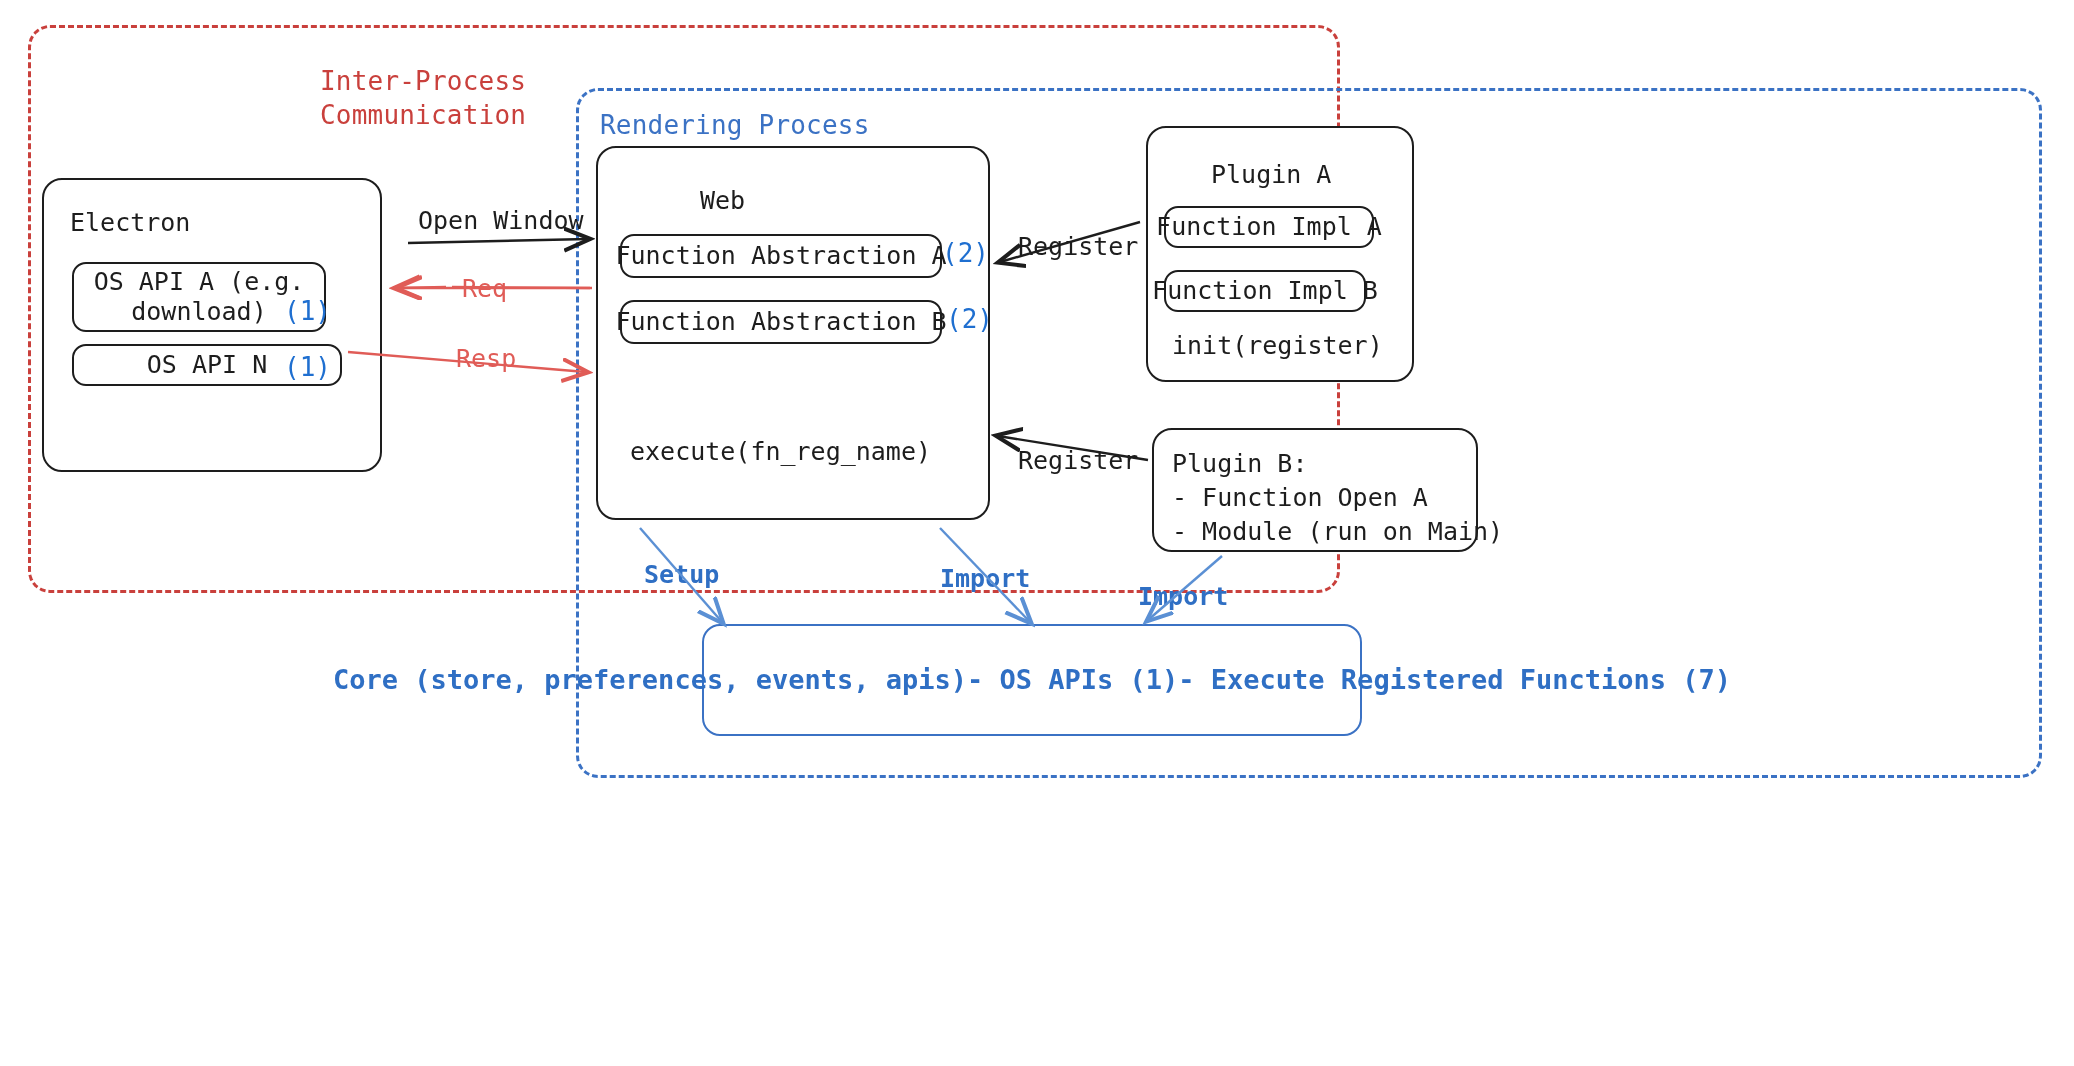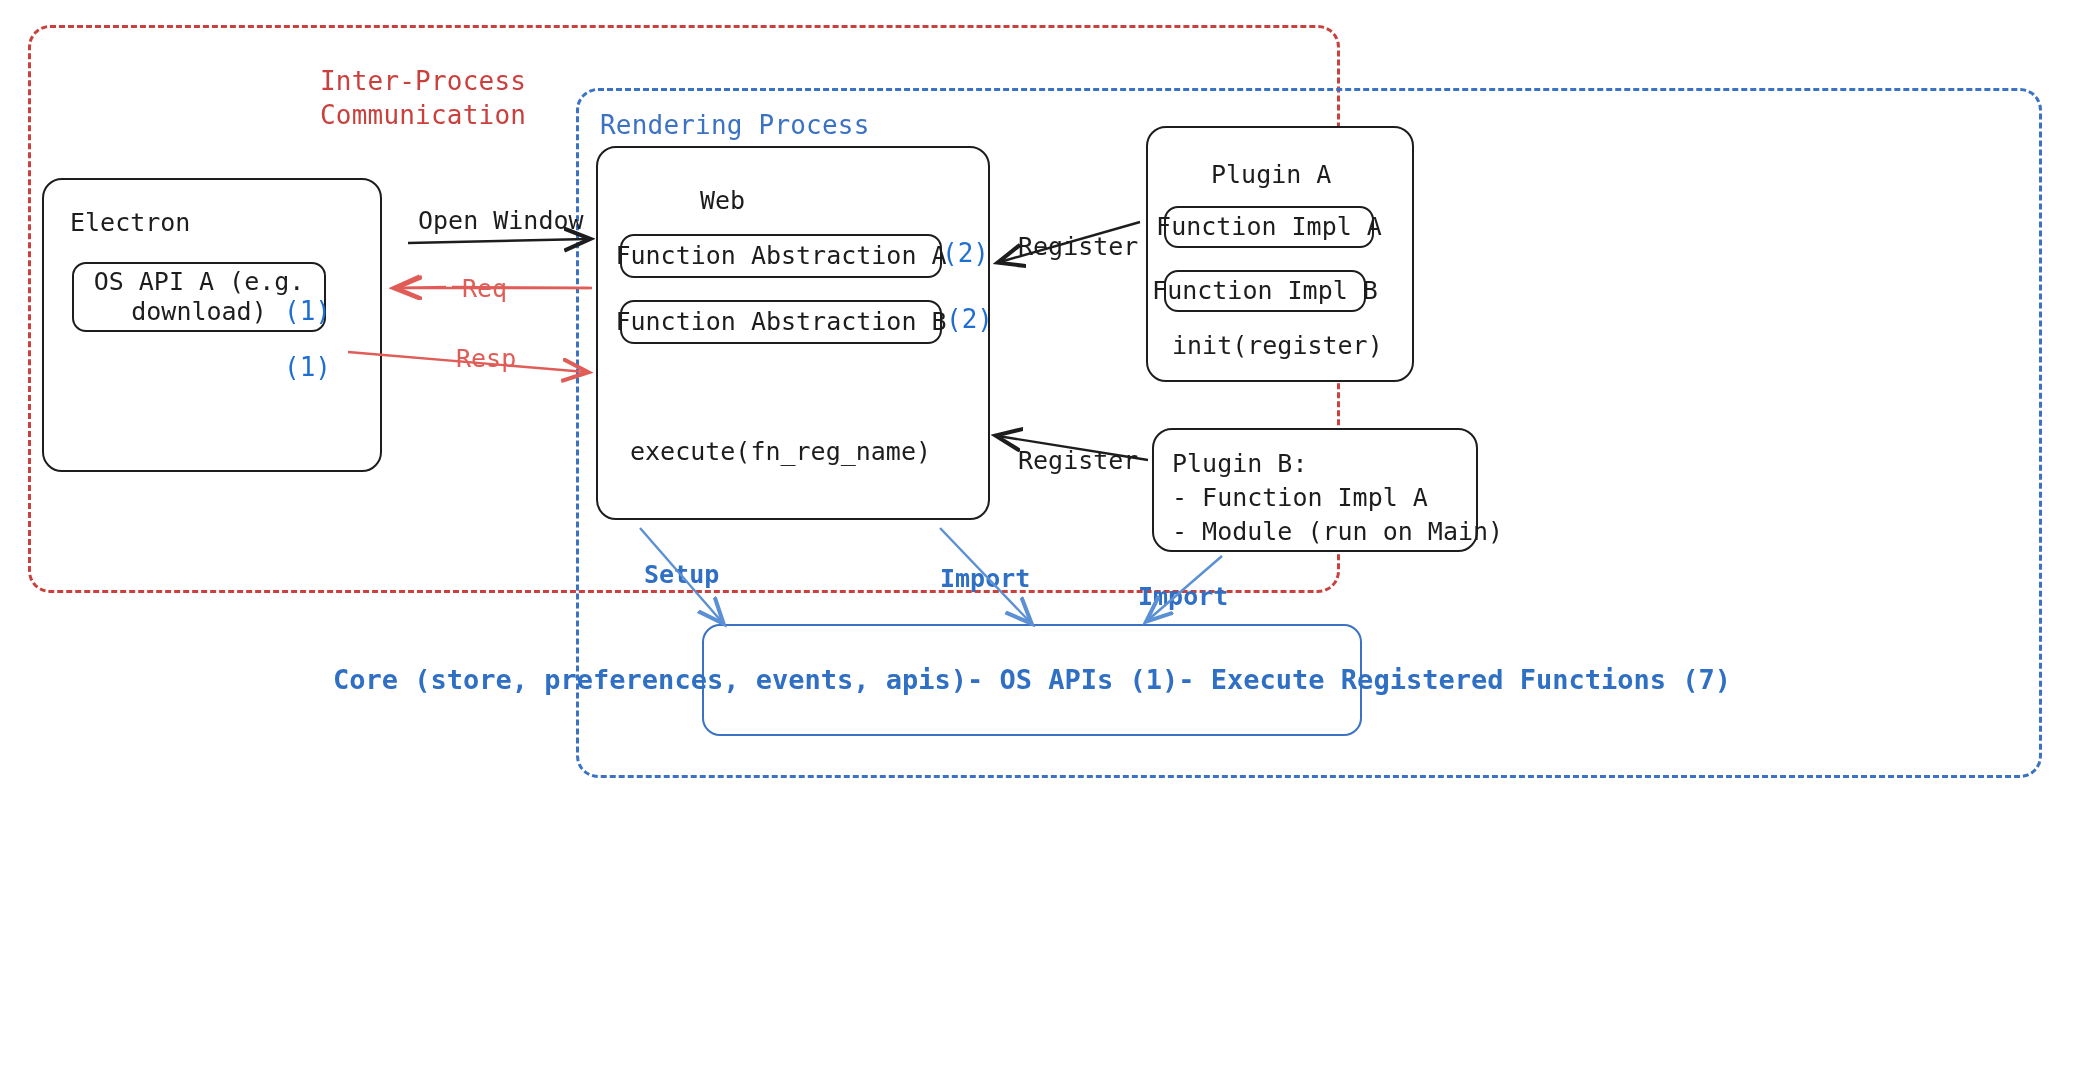--- a/index.html
+++ b/index.html
@@ -46,20 +46,21 @@
   <div class="region-label label-red" style="left:320px;top:64px;">Inter-Process
 Communication</div>
 
   <div class="node" style="left:42px;top:178px;width:340px;height:294px;"></div>
   <div class="node-title" style="left:70px;top:208px;">Electron</div>
 
   <div class="subnode" style="left:72px;top:262px;width:254px;height:70px;">OS API A (e.g.
 download)</div>
   <div class="marker" style="left:284px;top:296px;">(1)</div>
 
+  <div class="subnode" style="left:72px;top:344px;width:270px;height:42px;">OS API N</div>
   <div class="marker" style="left:284px;top:352px;">(1)</div>
 
   <div class="node" style="left:596px;top:146px;width:394px;height:374px;"></div>
   <div class="node-title" style="left:700px;top:186px;">Web</div>
 
   <div class="subnode" style="left:620px;top:234px;width:322px;height:44px;">Function Abstraction A</div>
   <div class="marker" style="left:942px;top:238px;">(2)</div>
 
   <div class="subnode" style="left:620px;top:300px;width:322px;height:44px;">Function Abstraction B</div>
   <div class="marker" style="left:946px;top:304px;">(2)</div>
@@ -69,21 +70,21 @@
 
   <div class="node" style="left:1146px;top:126px;width:268px;height:256px;"></div>
   <div class="node-title" style="left:1172px;top:160px;margin-left:39px;">Plugin A</div>
 
   <div class="subnode" style="left:1164px;top:206px;width:210px;height:42px;">Function Impl A</div>
   <div class="subnode" style="left:1164px;top:270px;width:202px;height:42px;">Function Impl B</div>
   <div class="node-text" style="left:1172px;top:330px;">init(register)</div>
 
   <div class="node" style="left:1152px;top:428px;width:326px;height:124px;"></div>
   <div class="node-text" style="left:1172px;top:448px;">Plugin B:</div>
-  <div class="node-text" style="left:1172px;top:482px;">- Function Impl A</div>
+  <div class="node-text" style="left:1172px;top:482px;">- Function Open A</div>
   <div class="node-text" style="left:1172px;top:516px;">- Module (run on Main)</div>
 
   <div class="core-box" style="left:702px;top:624px;width:660px;height:112px;">
     <div class="core-line">Core (store, preferences, events, apis)</div>
     <div class="core-line">- OS APIs (1)</div>
     <div class="core-line">- Execute Registered Functions (7)</div>
   </div>
 
   <div class="edge-label edge-black" style="left:418px;top:206px;">Open Window</div>
   <div class="edge-label edge-red" style="left:462px;top:274px;">Req</div>

